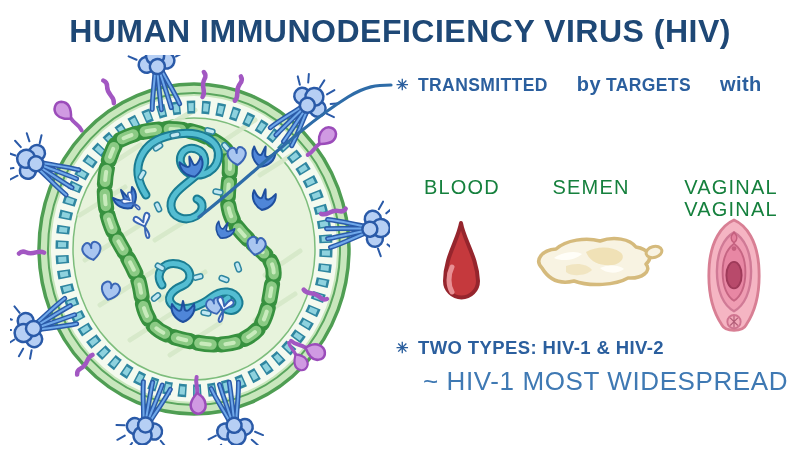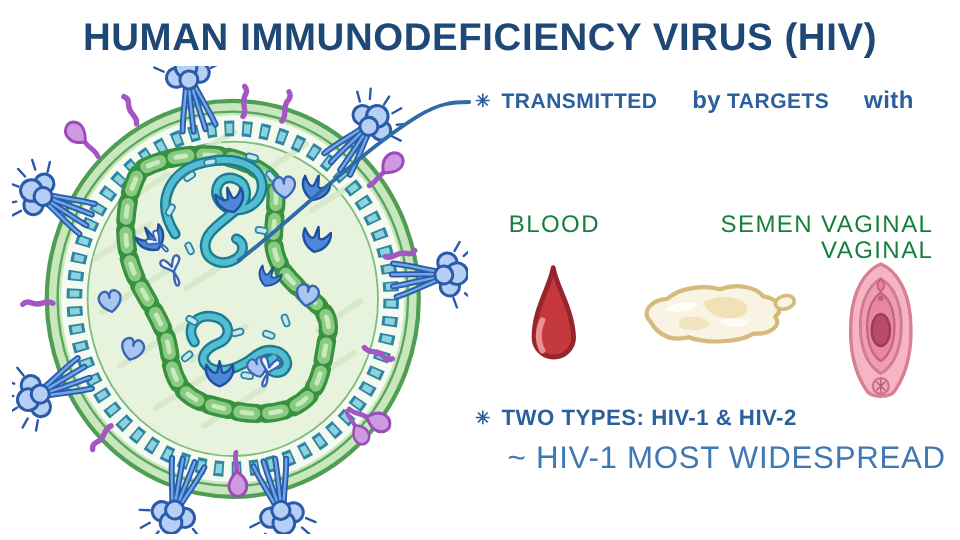--- a/index.html
+++ b/index.html
@@ -169,21 +169,21 @@
 <div class="facts">
   <div class="fact-line">
     <span class="ast">✳</span><span>TRANSMITTED</span><span class="lc">by</span><span>TARGETS</span><span class="lc">with</span>
   </div>
 </div>
 
 <div class="fluid-label" style="left:420px;top:176px;width:84px;">
   <div>BLOOD</div>
   <div></div>
 </div>
-<div class="fluid-label" style="left:545px;top:176px;width:92px;margin-left:48px;">
+<div class="fluid-label" style="left:545px;top:176px;width:92px;">
   <div>SEMEN</div>
   <div></div>
 </div>
 <div class="fluid-label" style="left:676px;top:176px;width:110px;">
   <div>VAGINAL</div>
   <div>VAGINAL</div>
 </div>
 
 <svg class="illo" style="left:436px;top:220px;" width="50" height="95" viewBox="0 0 50 95">
   <path d="M25,3 C22,20 9,37 9,61 a16.5,16.5 0 0 0 33,0 C41,37 28,20 25,3 Z" fill="#c5393d" stroke="#96252d" stroke-width="4" stroke-linejoin="round"></path>

